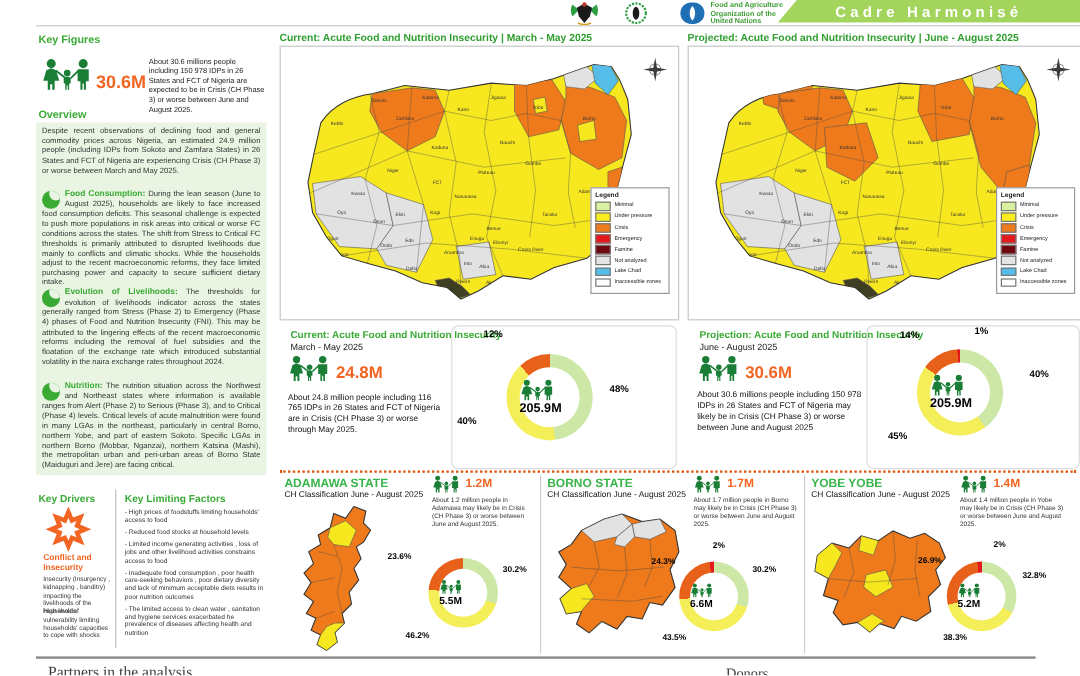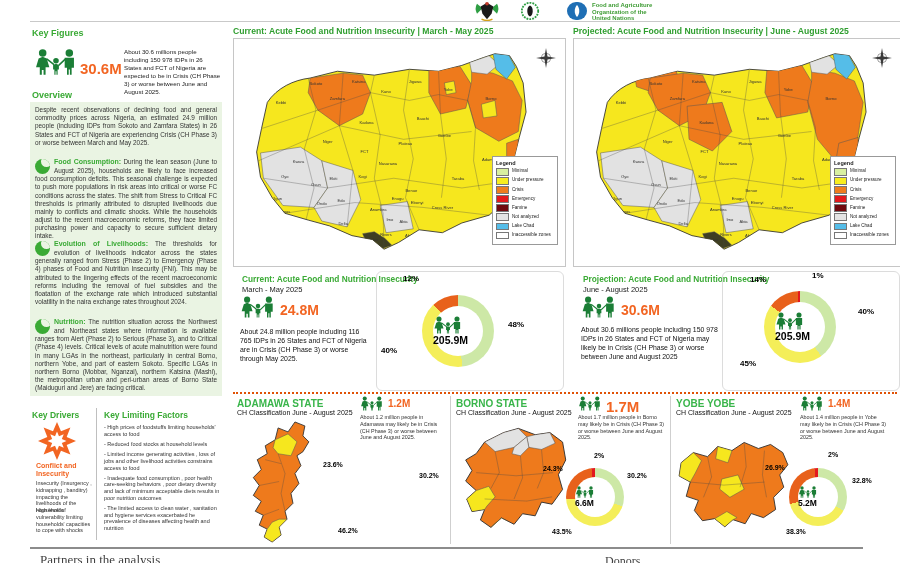--- a/index.html
+++ b/index.html
@@ -57,20 +57,24 @@
     <div class="abs" style="left:566px;top:1px;width:22px;height:20px;">
       <svg viewBox="0 0 22 20" style="width:100%;height:100%;">
         <rect x="1" y="1" width="20" height="18" rx="9" fill="#1f6fb5"></rect>
         <path d="M11 4 C14 7 14 13 11 16 C8 13 8 7 11 4" fill="#fff"></path>
       </svg>
     </div>
     <div class="abs" style="left:592px;top:2px;width:90px;font-size:6px;line-height:1.1;color:#3f9c35;font-weight:bold;">
       <div>Food and Agriculture</div>
       <div>Organization of the</div>
       <div>United Nations</div>
+    </div>
+    <div class="abs" style="right:0;top:0;width:252px;height:19px;background:#a3d55d;clip-path:polygon(16px 0,100% 0,100% 100%,0 100%);
+                display:flex;align-items:center;justify-content:center;">
+      <span style="color:#fff;font-weight:bold;font-size:12.5px;letter-spacing:3.5px;">Cadre Harmonisé</span>
     </div>
   </div>
   <div class="abs" style="left:30px;top:21px;right:0;height:1px;background:#c9c9c9;"></div>
 
   <div class="abs green-h" style="left:32px;top:28px;font-size:9px;">Key Figures</div>
   <div class="abs family-icon" style="left:34px;top:48px;width:44px;height:28px;">
       <svg viewBox="0 0 76 46" preserveAspectRatio="xMidYMid meet" style="width:100%;height:100%;display:block" fill="currentColor">
         <circle cx="15" cy="7.5" r="6.5"></circle>
         <path d="M15 14 L22 17 L26.5 32 L20 32 L20 45 L16.5 45 L16.5 37 L13.5 37 L13.5 45 L10 45 L10 32 L3.5 32 L8 17 Z"></path>
         <circle cx="38" cy="21" r="4.8"></circle>
@@ -453,20 +457,36 @@
         <path d="M15 14 L22 17 L26.5 32 L20 32 L20 45 L16.5 45 L16.5 37 L13.5 37 L13.5 45 L10 45 L10 32 L3.5 32 L8 17 Z"></path>
         <circle cx="38" cy="21" r="4.8"></circle>
         <path d="M38 26 L43 28 L43 36 L40.8 36 L40.8 45 L38.8 45 L38.8 39 L37.2 39 L37.2 45 L35.2 45 L35.2 36 L33 36 L33 28 Z"></path>
         <circle cx="61" cy="7.5" r="6.5"></circle>
         <path d="M53 15.5 L69 15.5 L69 33 L65 33 L65 45 L62 45 L62 36 L60 36 L60 45 L57 45 L57 33 L53 33 Z"></path>
         <path d="M22.5 18 L34 27 M43.5 28 L53.5 18.5" stroke="currentColor" stroke-width="2.6" fill="none" stroke-linecap="round"></path>
       </svg>
     </div>
   <div class="abs orange-v" style="left:388px;top:398px;font-size:10px;">1.2M</div>
   <div class="abs tiny" style="left:360px;top:414px;width:84px;">About 1.2 million people in Adamawa may likely be in Crisis (CH Phase 3) or worse between June and August 2025.</div>
+  <div class="donut" style="left: 357px; top: 465px; width: 58px; height: 58px; background: conic-gradient(rgb(205, 232, 166) 0%, rgb(205, 232, 166) 30.2%, rgb(244, 238, 89) 30.2%, rgb(244, 238, 89) 76.4%, rgb(232, 97, 27) 76.4%, rgb(232, 97, 27) 100%);">
+    <div class="hole" style="inset:9px;">
+      <div class="family-icon" style="width:20px;height:12px;">
+          <svg viewBox="0 0 76 46" preserveAspectRatio="xMidYMid meet" style="width:100%;height:100%;display:block" fill="currentColor">
+            <circle cx="15" cy="7.5" r="6.5"></circle>
+            <path d="M15 14 L22 17 L26.5 32 L20 32 L20 45 L16.5 45 L16.5 37 L13.5 37 L13.5 45 L10 45 L10 32 L3.5 32 L8 17 Z"></path>
+            <circle cx="38" cy="21" r="4.8"></circle>
+            <path d="M38 26 L43 28 L43 36 L40.8 36 L40.8 45 L38.8 45 L38.8 39 L37.2 39 L37.2 45 L35.2 45 L35.2 36 L33 36 L33 28 Z"></path>
+            <circle cx="61" cy="7.5" r="6.5"></circle>
+            <path d="M53 15.5 L69 15.5 L69 33 L65 33 L65 45 L62 45 L62 36 L60 36 L60 45 L57 45 L57 33 L53 33 Z"></path>
+            <path d="M22.5 18 L34 27 M43.5 28 L53.5 18.5" stroke="currentColor" stroke-width="2.6" fill="none" stroke-linecap="round"></path>
+          </svg>
+        </div>
+      <div class="val" style="font-size:8.5px;">5.5M</div>
+    </div>
+  </div>
   <div class="pct" style="left:323px;top:461px;font-size:7px;">23.6%</div>
   <div class="pct" style="left:419px;top:472px;font-size:7px;">30.2%</div>
   <div class="pct" style="left:338px;top:527px;font-size:7px;">46.2%</div>
 
   <div class="abs" style="left:450px;top:396px;width:1px;height:148px;background:#cfcfcf;"></div>
 
   <div class="abs statebox-name" style="left:456px;top:398px;">BORNO STATE</div>
   <div class="abs statebox-sub" style="left:456px;top:409px;">CH Classification June - August 2025</div>
   <div class="map-holder" id="map-borno" style="left:453px;top:424px;width:118px;height:112px;">
       <svg viewBox="0 0 112 104" preserveAspectRatio="xMidYMid meet" style="width: 100%; height: 100%; display: block;">
@@ -494,21 +514,21 @@
       <svg viewBox="0 0 76 46" preserveAspectRatio="xMidYMid meet" style="width:100%;height:100%;display:block" fill="currentColor">
         <circle cx="15" cy="7.5" r="6.5"></circle>
         <path d="M15 14 L22 17 L26.5 32 L20 32 L20 45 L16.5 45 L16.5 37 L13.5 37 L13.5 45 L10 45 L10 32 L3.5 32 L8 17 Z"></path>
         <circle cx="38" cy="21" r="4.8"></circle>
         <path d="M38 26 L43 28 L43 36 L40.8 36 L40.8 45 L38.8 45 L38.8 39 L37.2 39 L37.2 45 L35.2 45 L35.2 36 L33 36 L33 28 Z"></path>
         <circle cx="61" cy="7.5" r="6.5"></circle>
         <path d="M53 15.5 L69 15.5 L69 33 L65 33 L65 45 L62 45 L62 36 L60 36 L60 45 L57 45 L57 33 L53 33 Z"></path>
         <path d="M22.5 18 L34 27 M43.5 28 L53.5 18.5" stroke="currentColor" stroke-width="2.6" fill="none" stroke-linecap="round"></path>
       </svg>
     </div>
-  <div class="abs orange-v" style="left:606px;top:398px;font-size:15px;">1.7M</div>
+  <div class="abs orange-v" style="left:606px;top:398px;font-size:10px;">1.7M</div>
   <div class="abs tiny" style="left:578px;top:414px;width:86px;">About 1.7 million people in Borno may likely be in Crisis (CH Phase 3) or worse between June and August 2025.</div>
   <div class="donut" style="left: 566px; top: 468px; width: 58px; height: 58px; background: conic-gradient(rgb(205, 232, 166) 0%, rgb(205, 232, 166) 30.2%, rgb(244, 238, 89) 30.2%, rgb(244, 238, 89) 73.7%, rgb(232, 97, 27) 73.7%, rgb(232, 97, 27) 98%, rgb(227, 25, 29) 98%, rgb(227, 25, 29) 100%);">
     <div class="hole" style="inset:9px;">
       <div class="family-icon" style="width:20px;height:12px;">
           <svg viewBox="0 0 76 46" preserveAspectRatio="xMidYMid meet" style="width:100%;height:100%;display:block" fill="currentColor">
             <circle cx="15" cy="7.5" r="6.5"></circle>
             <path d="M15 14 L22 17 L26.5 32 L20 32 L20 45 L16.5 45 L16.5 37 L13.5 37 L13.5 45 L10 45 L10 32 L3.5 32 L8 17 Z"></path>
             <circle cx="38" cy="21" r="4.8"></circle>
             <path d="M38 26 L43 28 L43 36 L40.8 36 L40.8 45 L38.8 45 L38.8 39 L37.2 39 L37.2 45 L35.2 45 L35.2 36 L33 36 L33 28 Z"></path>
             <circle cx="61" cy="7.5" r="6.5"></circle>

